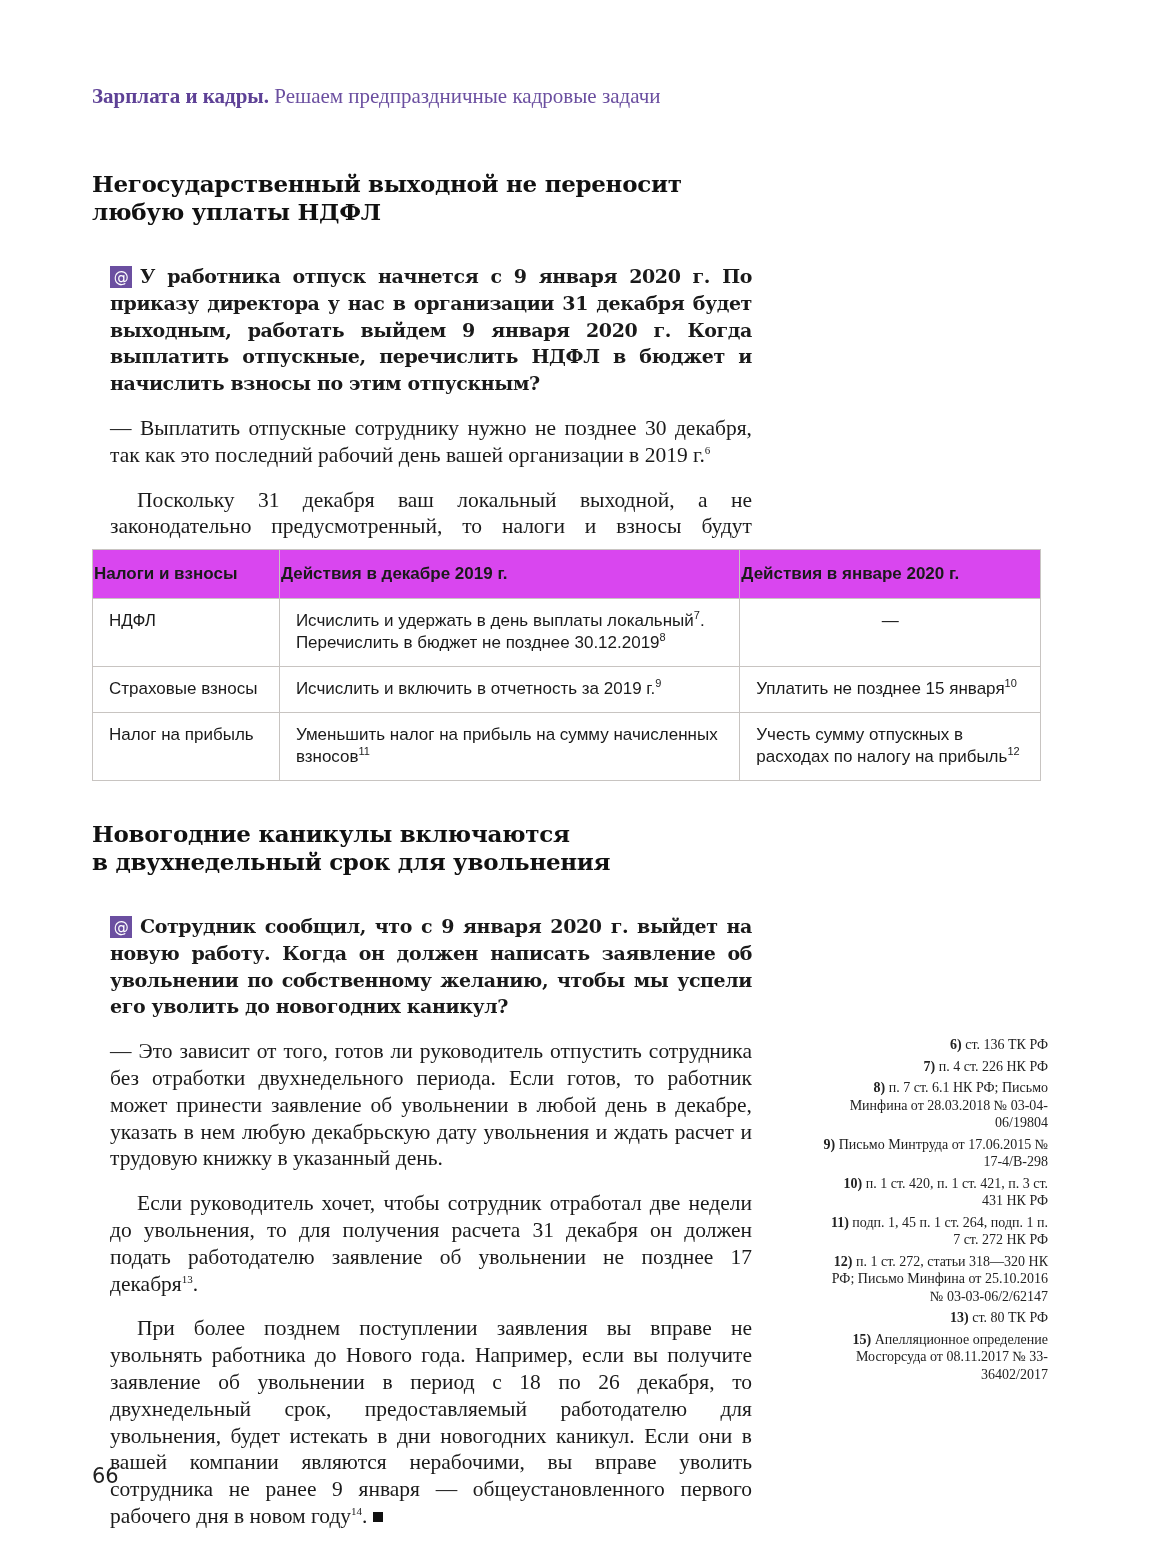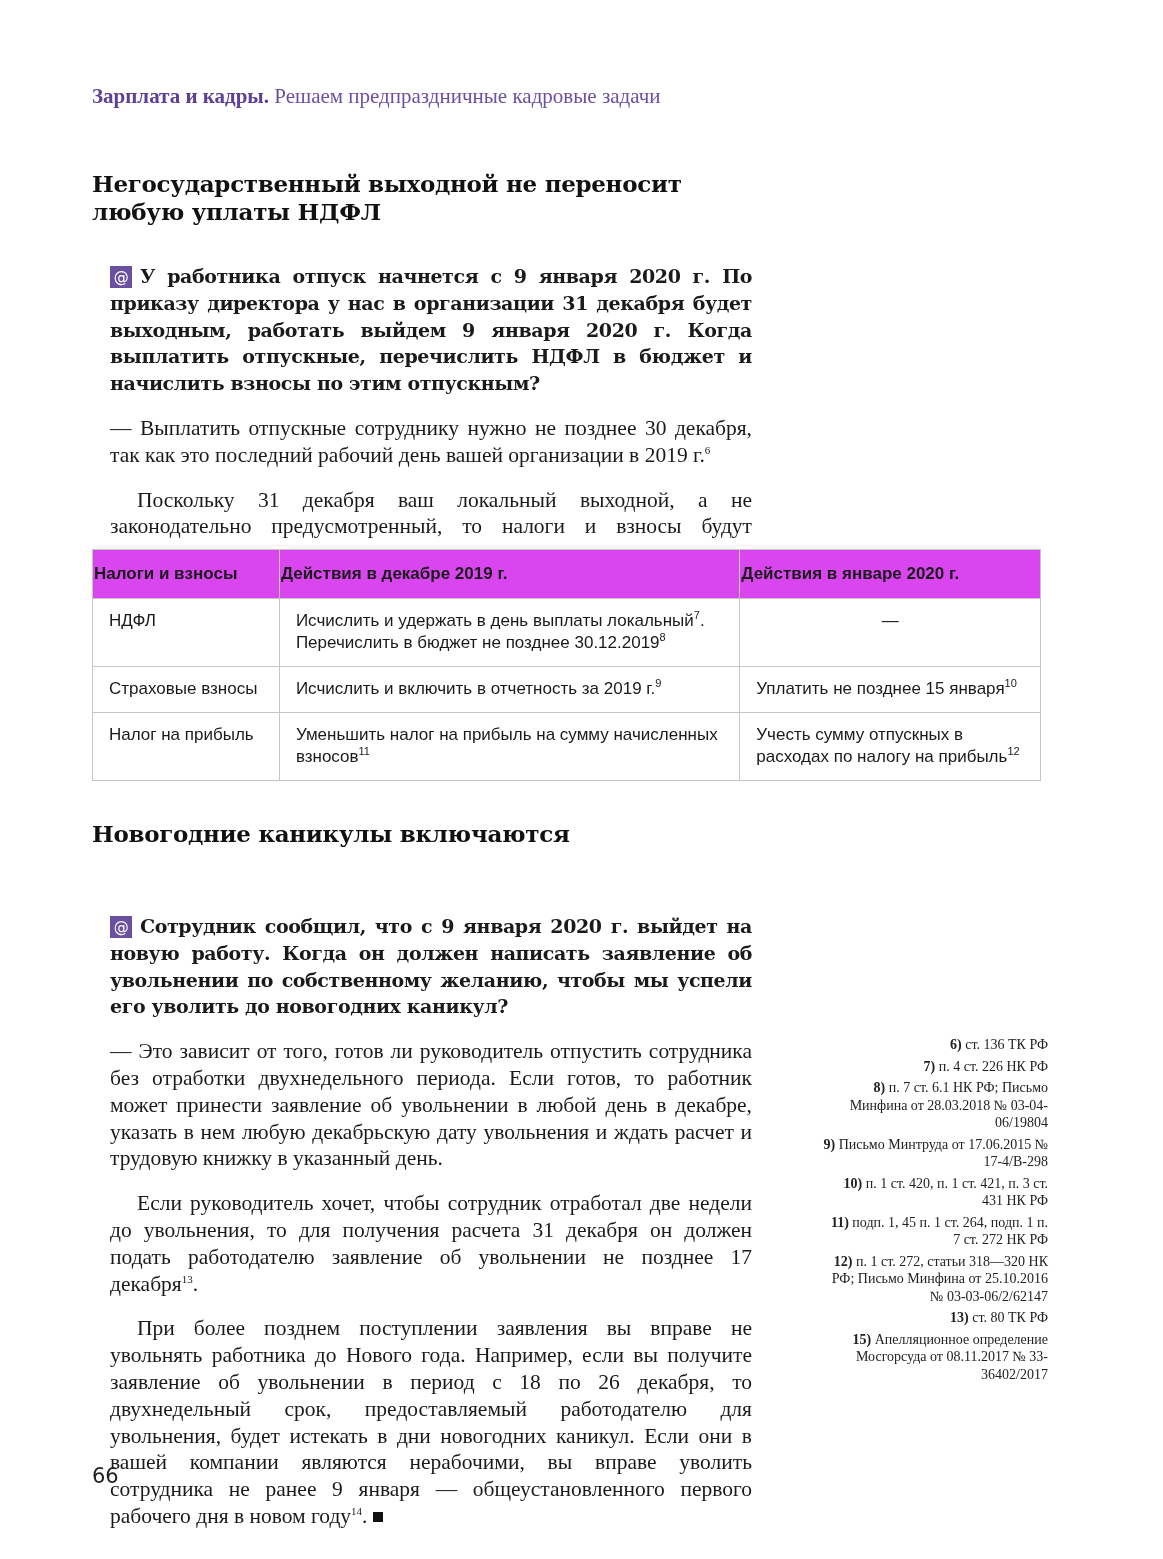--- a/index.html
+++ b/index.html
@@ -78,20 +78,21 @@
     <tr style="height:68px;">
       <td>Налог на прибыль</td>
       <td><span>Уменьшить налог на прибыль на сумму начисленных взносов</span><sup>11</sup></td>
       <td><span>Учесть сумму отпускных в расходах по налогу на прибыль</span><sup>12</sup></td>
     </tr>
   </tbody>
 </table>
 
 <div class="h2" style="top:820px;">
   <div>Новогодние каникулы включаются</div>
+  <div>в двухнедельный срок для увольнения</div>
 </div>
 
 <div class="body-text" style="top:895px;">
   <p class="question"><span class="at-icon">@</span><span>Сотрудник сообщил, что с 9 января 2020 г. выйдет на новую работу. Когда он должен написать заявление об увольнении по собственному желанию, чтобы мы успели его уволить до новогодних каникул?</span></p>
   <p>— Это зависит от того, готов ли руководитель отпустить сотрудника без отработки двухнедельного периода. Если готов, то работник может принести заявление об увольнении в любой день в декабре, указать в нем любую декабрьскую дату увольнения и ждать расчет и трудовую книжку в указанный день.</p>
   <p class="indent"><span>Если руководитель хочет, чтобы сотрудник отработал две недели до увольнения, то для получения расчета 31 декабря он должен подать работодателю заявление об увольнении не позднее 17 декабря</span><sup>13</sup>.</p>
   <p class="indent"><span>При более позднем поступлении заявления вы вправе не увольнять работника до Нового года. Например, если вы получите заявление об увольнении в период с 18 по 26 декабря, то двухнедельный срок, предоставляемый работодателю для увольнения, будет истекать в дни новогодних каникул. Если они в вашей компании являются нерабочими, вы вправе уволить сотрудника не ранее 9 января — общеустановленного первого рабочего дня в новом году</span><sup>14</sup>.<span class="end-mark"></span></p>
 </div>
 
 <div class="sidenotes">

